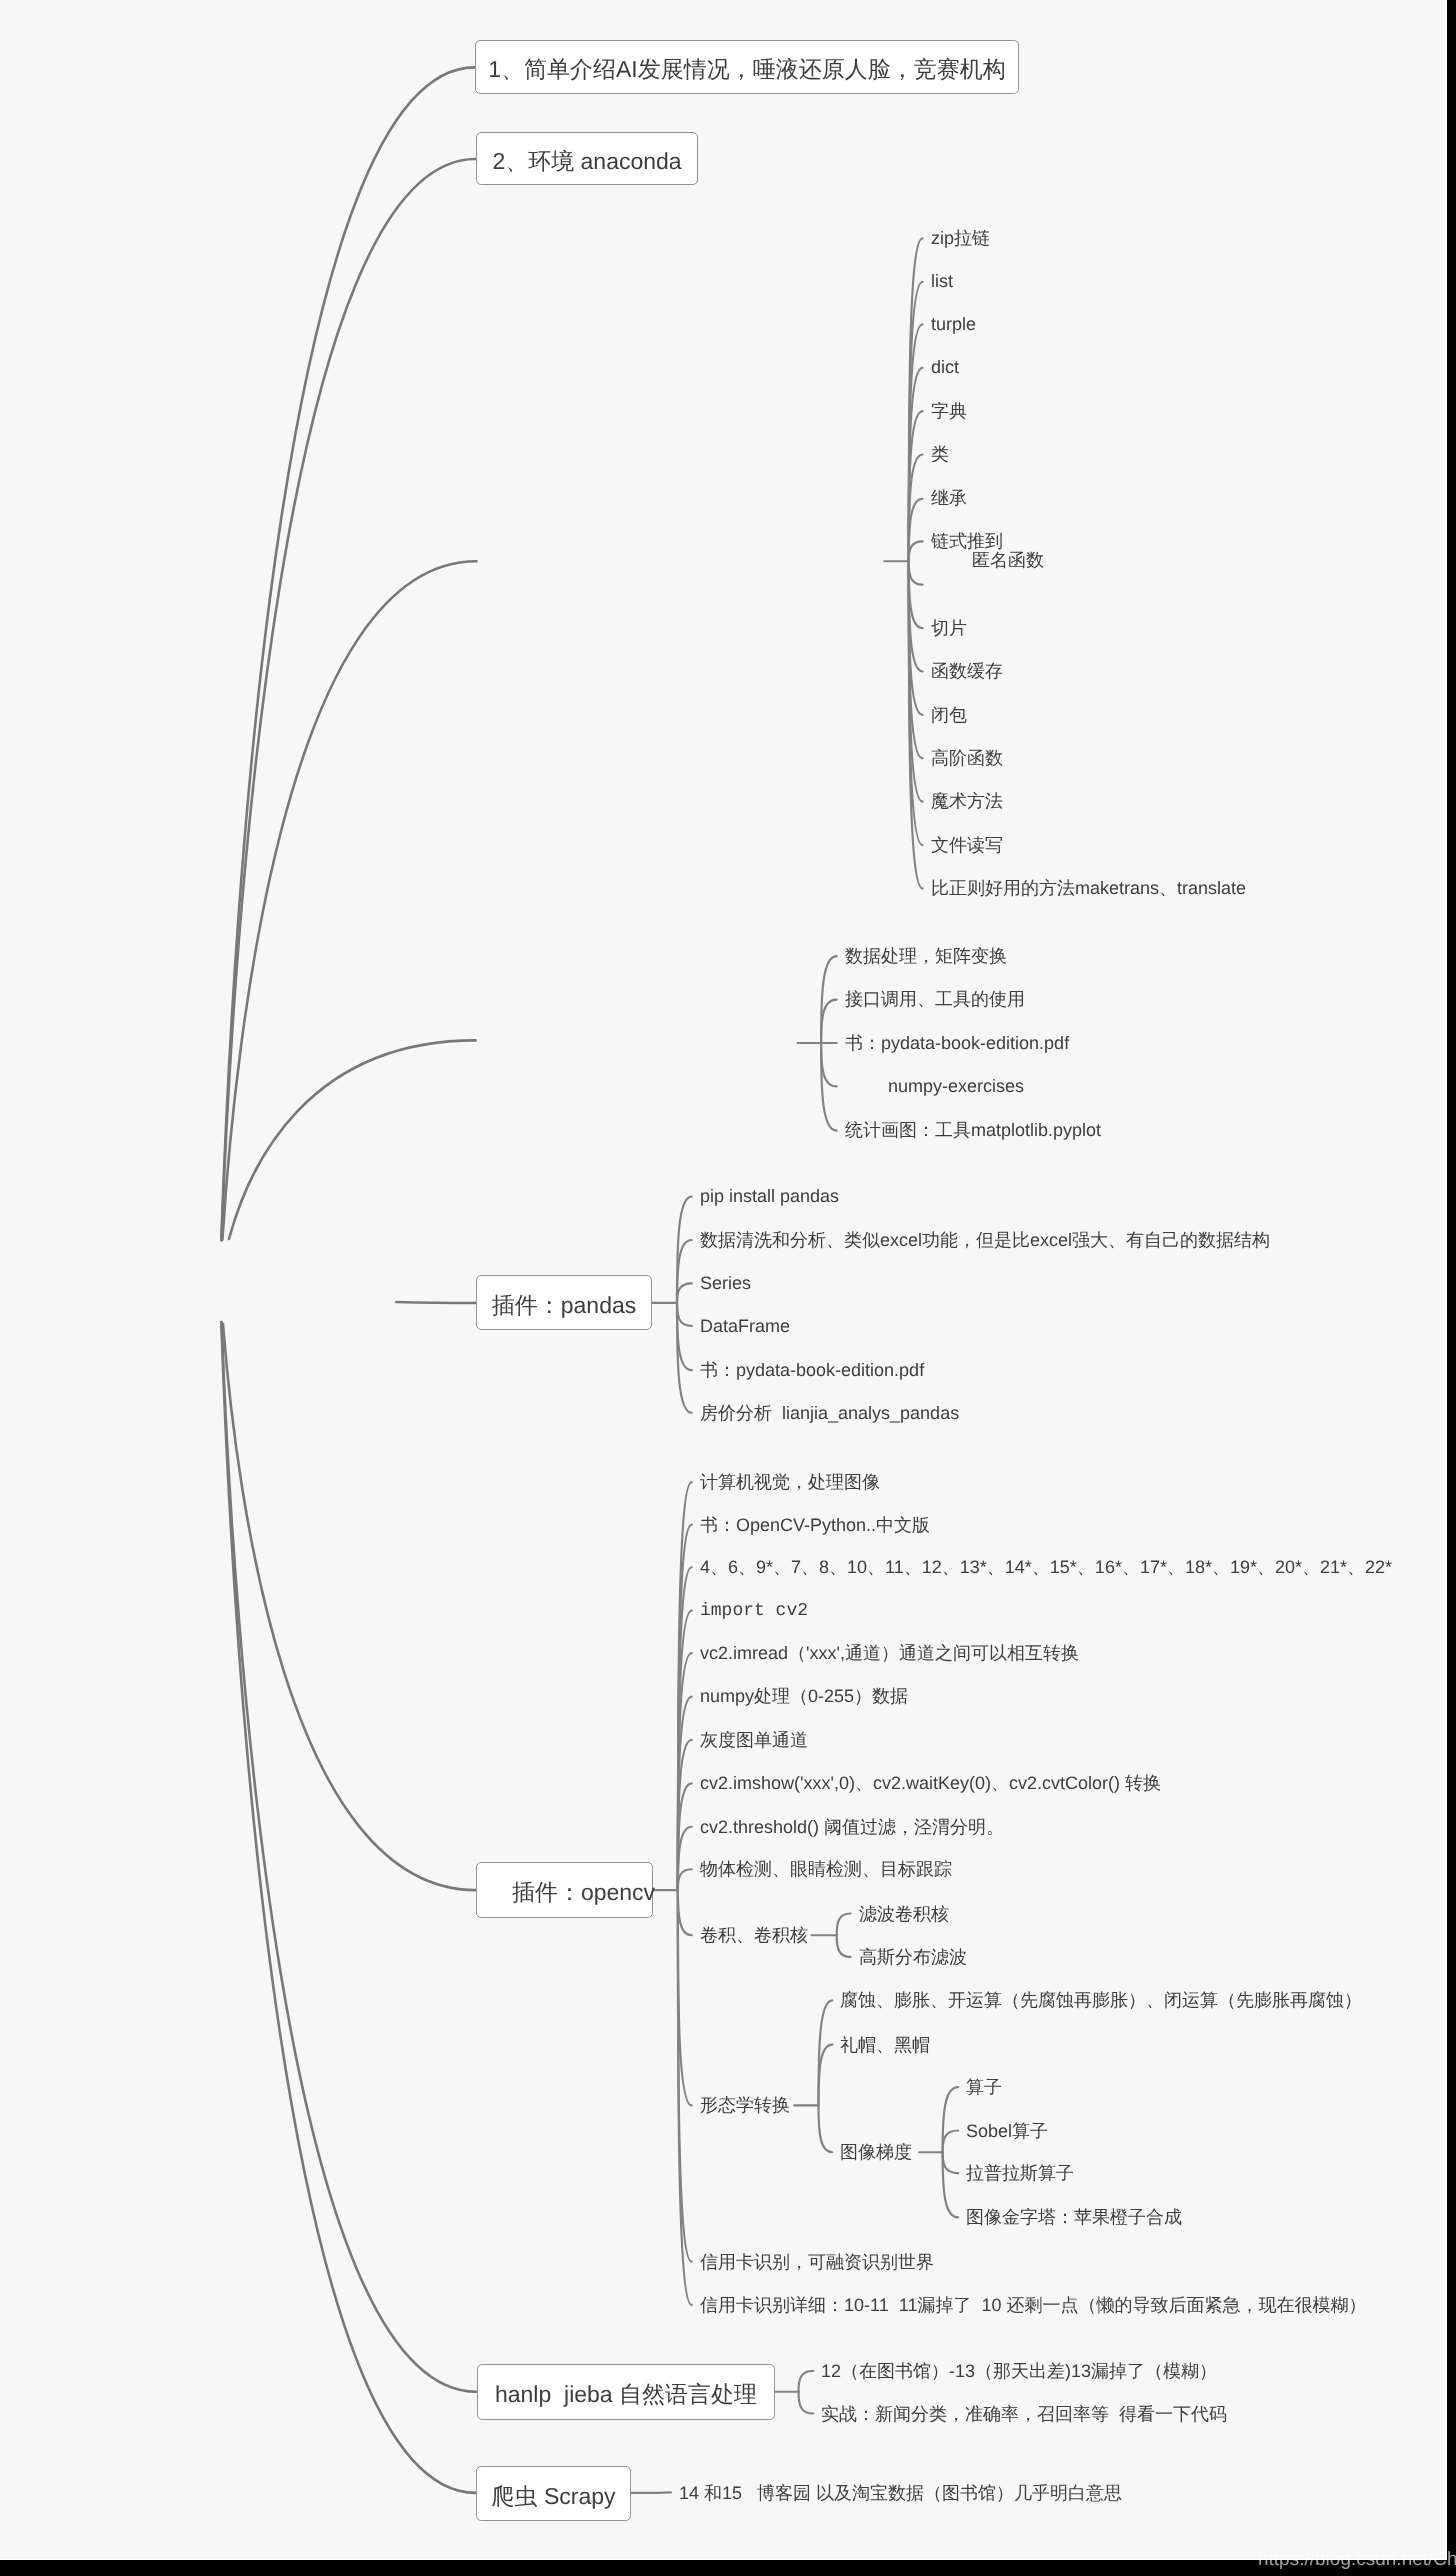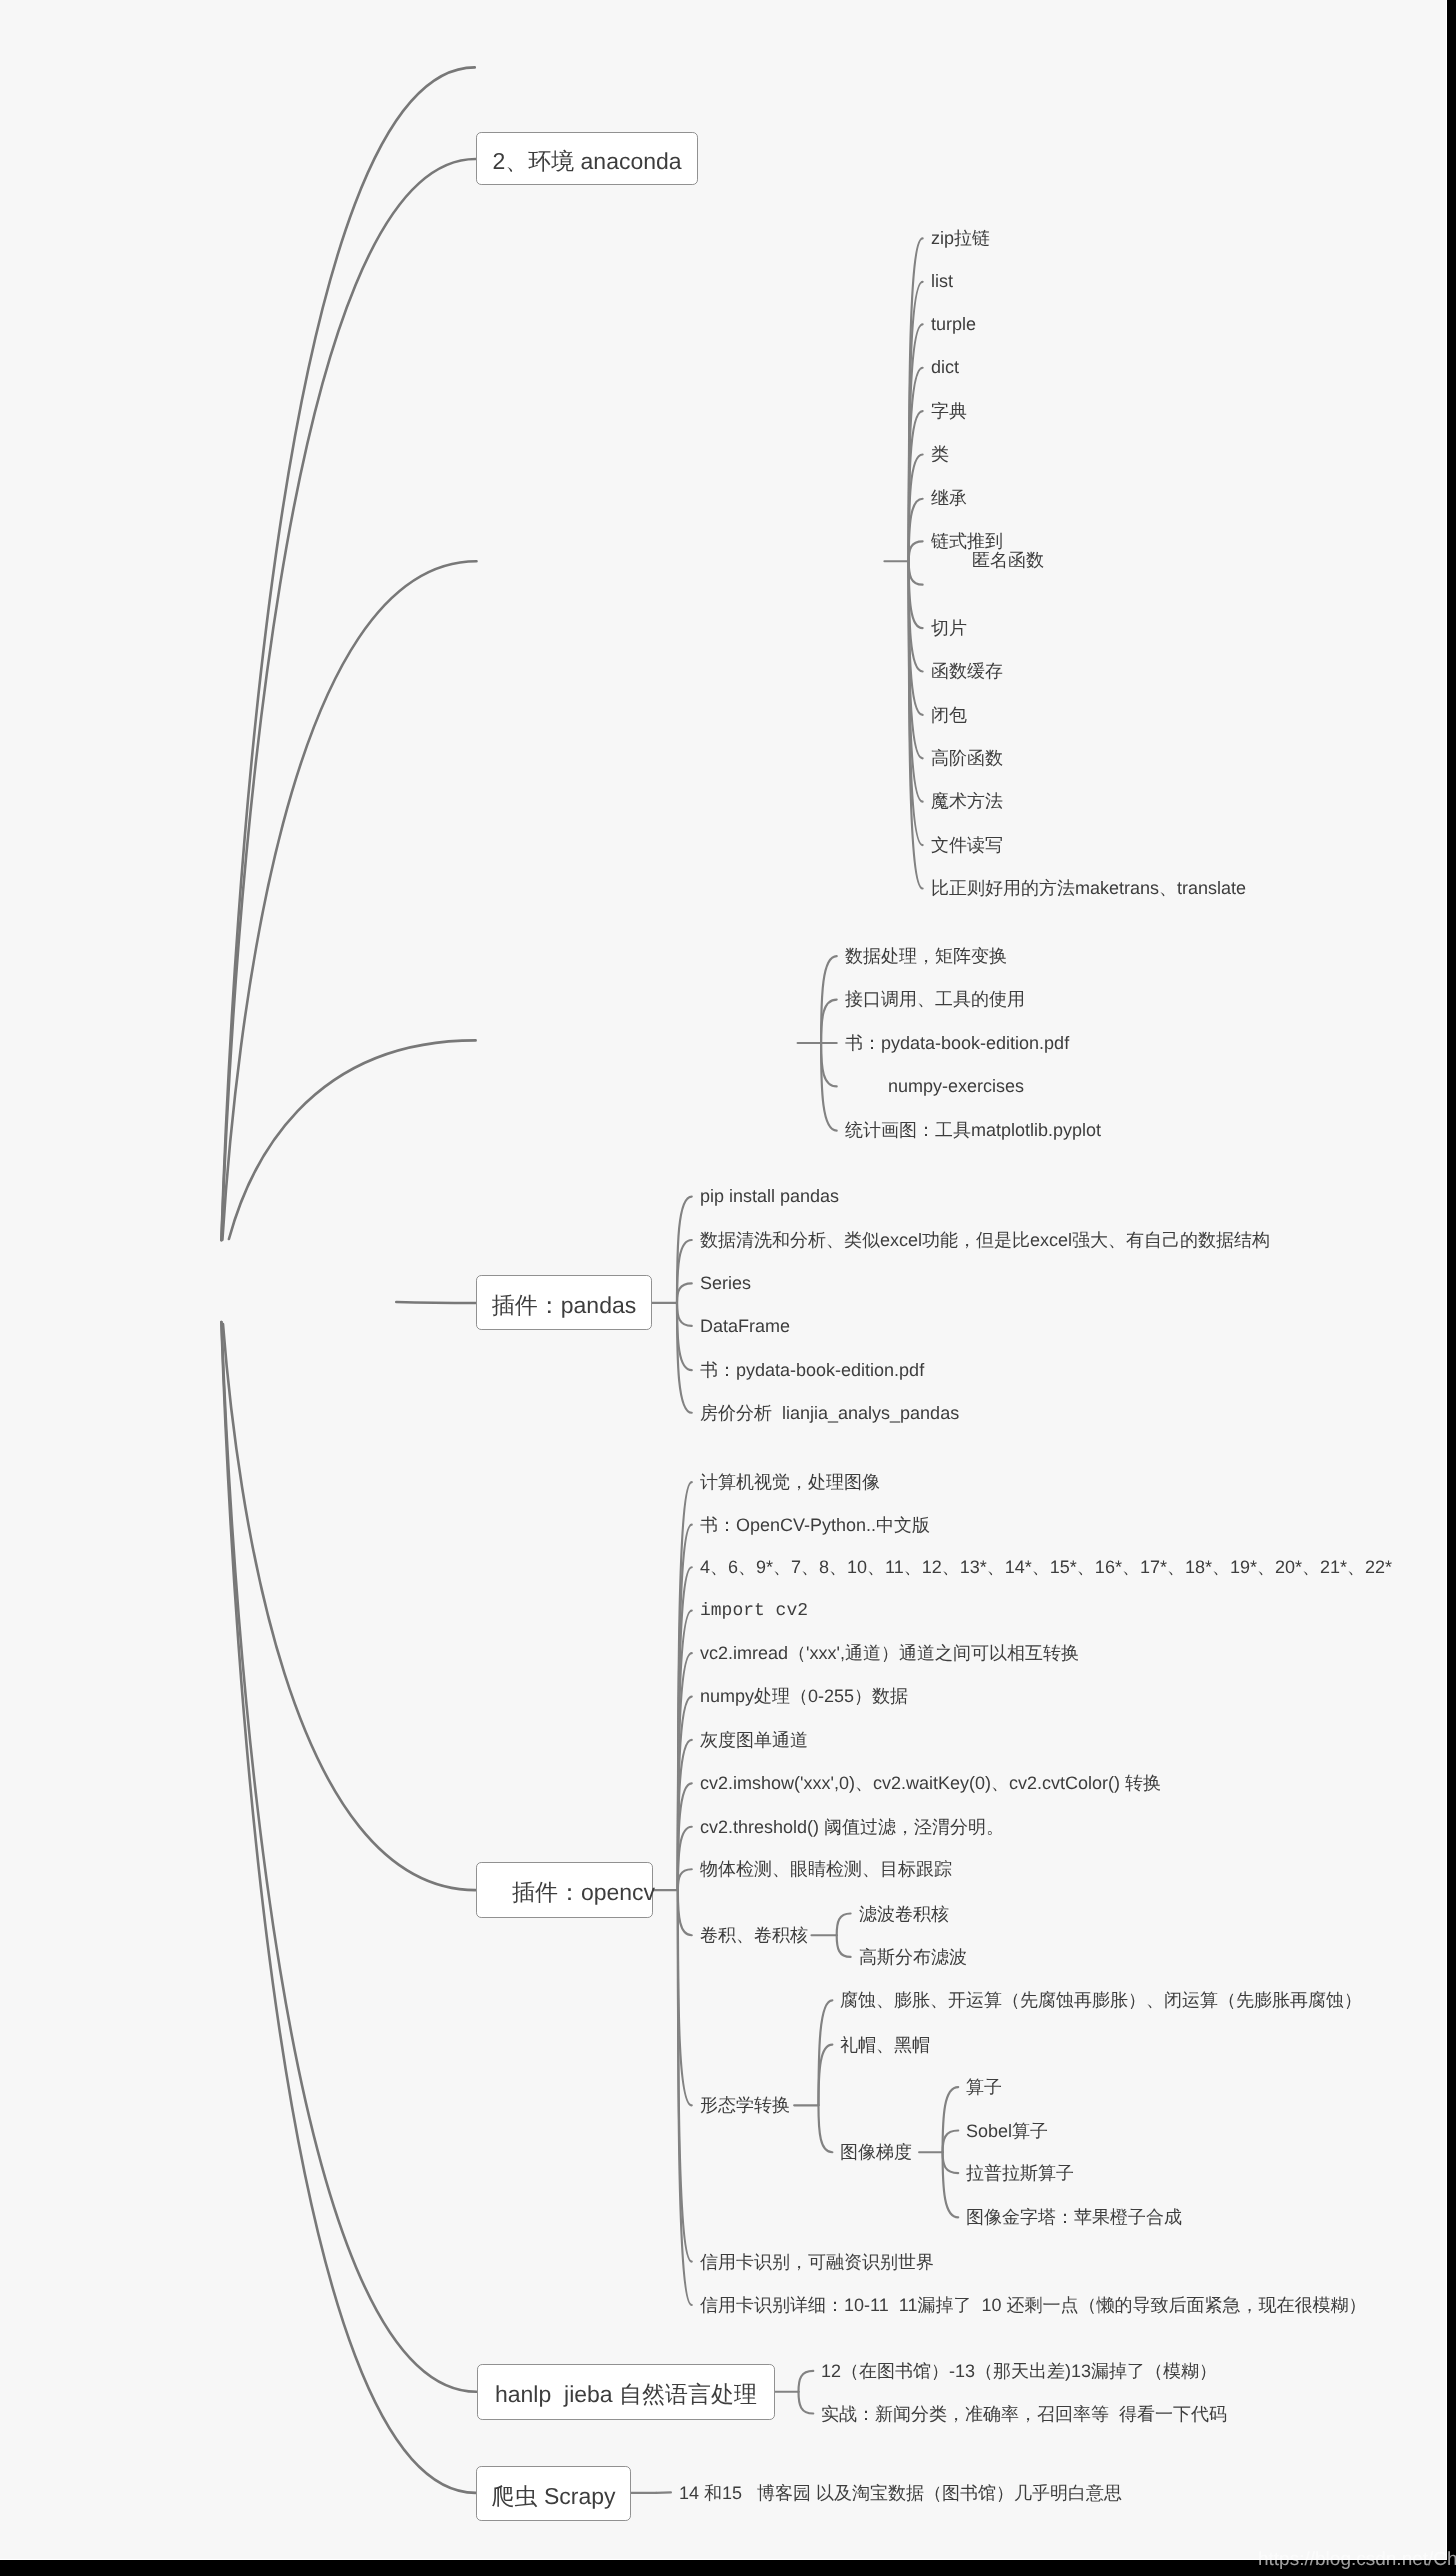--- a/index.html
+++ b/index.html
@@ -100,20 +100,21 @@
       <path d="M781,2177.00 C781,2416.00 781.00,2655 797,2655" fill="none" stroke="#828282" stroke-width="2.5" stroke-linecap="round"></path>
       <path d="M255.17,1522.43 C268.50,1870.98 324.33,2755.00 549.00,2755.00" fill="none" stroke="#787878" stroke-width="3" stroke-linecap="round"></path>
       <path d="M892,2755 L920,2755" fill="none" stroke="#828282" stroke-width="2.5" stroke-linecap="round"></path>
       <path d="M920,2755.00 C920,2740.12 922.55,2731 937,2731" fill="none" stroke="#828282" stroke-width="2.5" stroke-linecap="round"></path>
       <path d="M920,2755.00 C920,2770.50 922.55,2780 937,2780" fill="none" stroke="#828282" stroke-width="2.5" stroke-linecap="round"></path>
       <path d="M255.02,1522.66 C268.05,1900.11 323.29,2871.50 548.00,2871.50" fill="none" stroke="#787878" stroke-width="3" stroke-linecap="round"></path>
       <path d="M727,2871.5 L756,2871.5" fill="none" stroke="#828282" stroke-width="2.5" stroke-linecap="round"></path>
       <path d="M756,2871.5 L773,2871" fill="none" stroke="#828282" stroke-width="2.5" stroke-linecap="round"></path>
     </svg>
   <div id="nodes">
+      <div class="node" style="left: 475px; top: 40px; width: 544px; height: 54px;">1、简单介绍AI发展情况，唾液还原人脸，竞赛机构</div>
       <div class="node" style="left: 476px; top: 132px; width: 222px; height: 53px;">2、环境 anaconda</div>
       <div class="leaf" style="left: 931px; top: 238px;">zip拉链</div>
       <div class="leaf" style="left: 931px; top: 281px;">list</div>
       <div class="leaf" style="left: 931px; top: 324px;">turple</div>
       <div class="leaf" style="left: 931px; top: 367px;">dict</div>
       <div class="leaf" style="left: 931px; top: 411px;">字典</div>
       <div class="leaf" style="left: 931px; top: 454px;">类</div>
       <div class="leaf" style="left: 931px; top: 498px;">继承</div>
       <div class="leaf" style="left: 931px; top: 541px;">链式推到</div>
       <div class="leaf" style="left: 931px; top: 560px; margin-left: 41px;">匿名函数</div>

